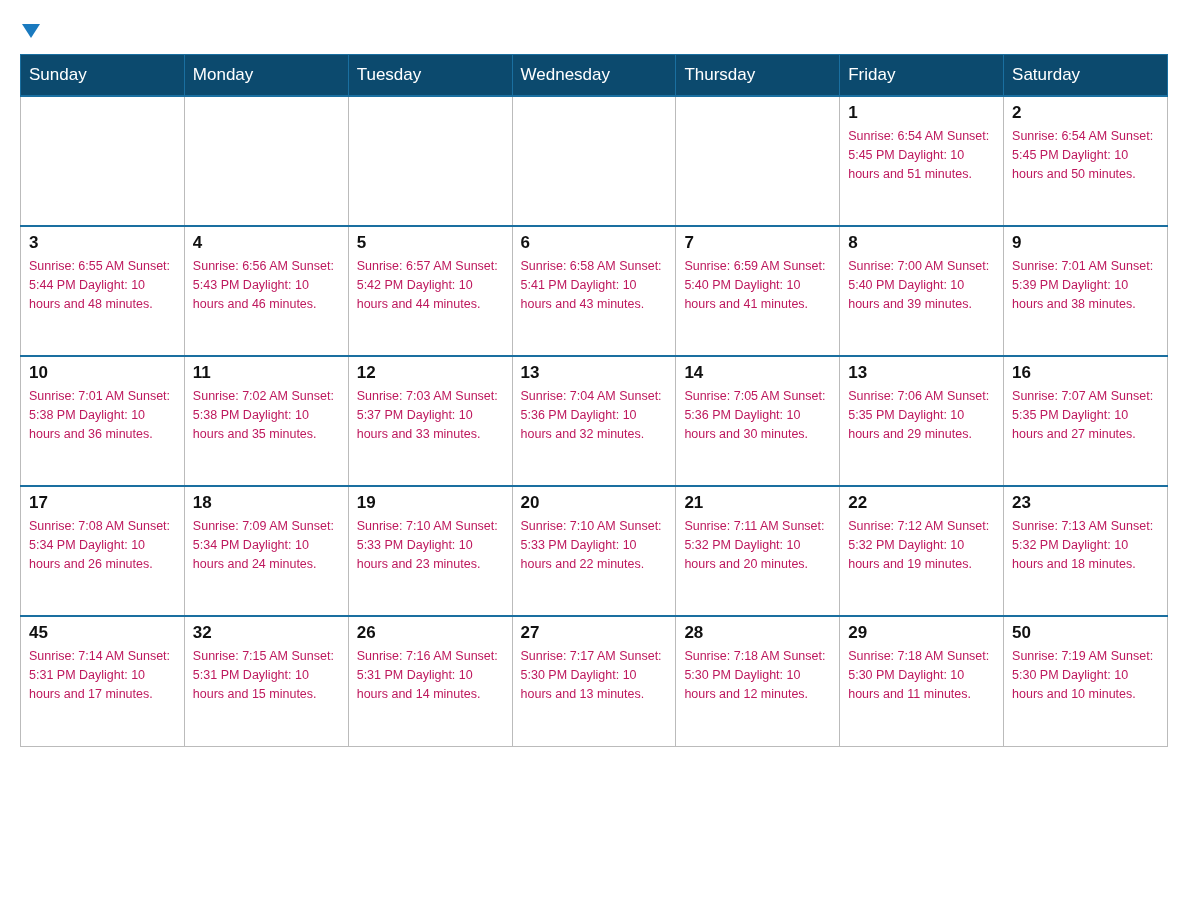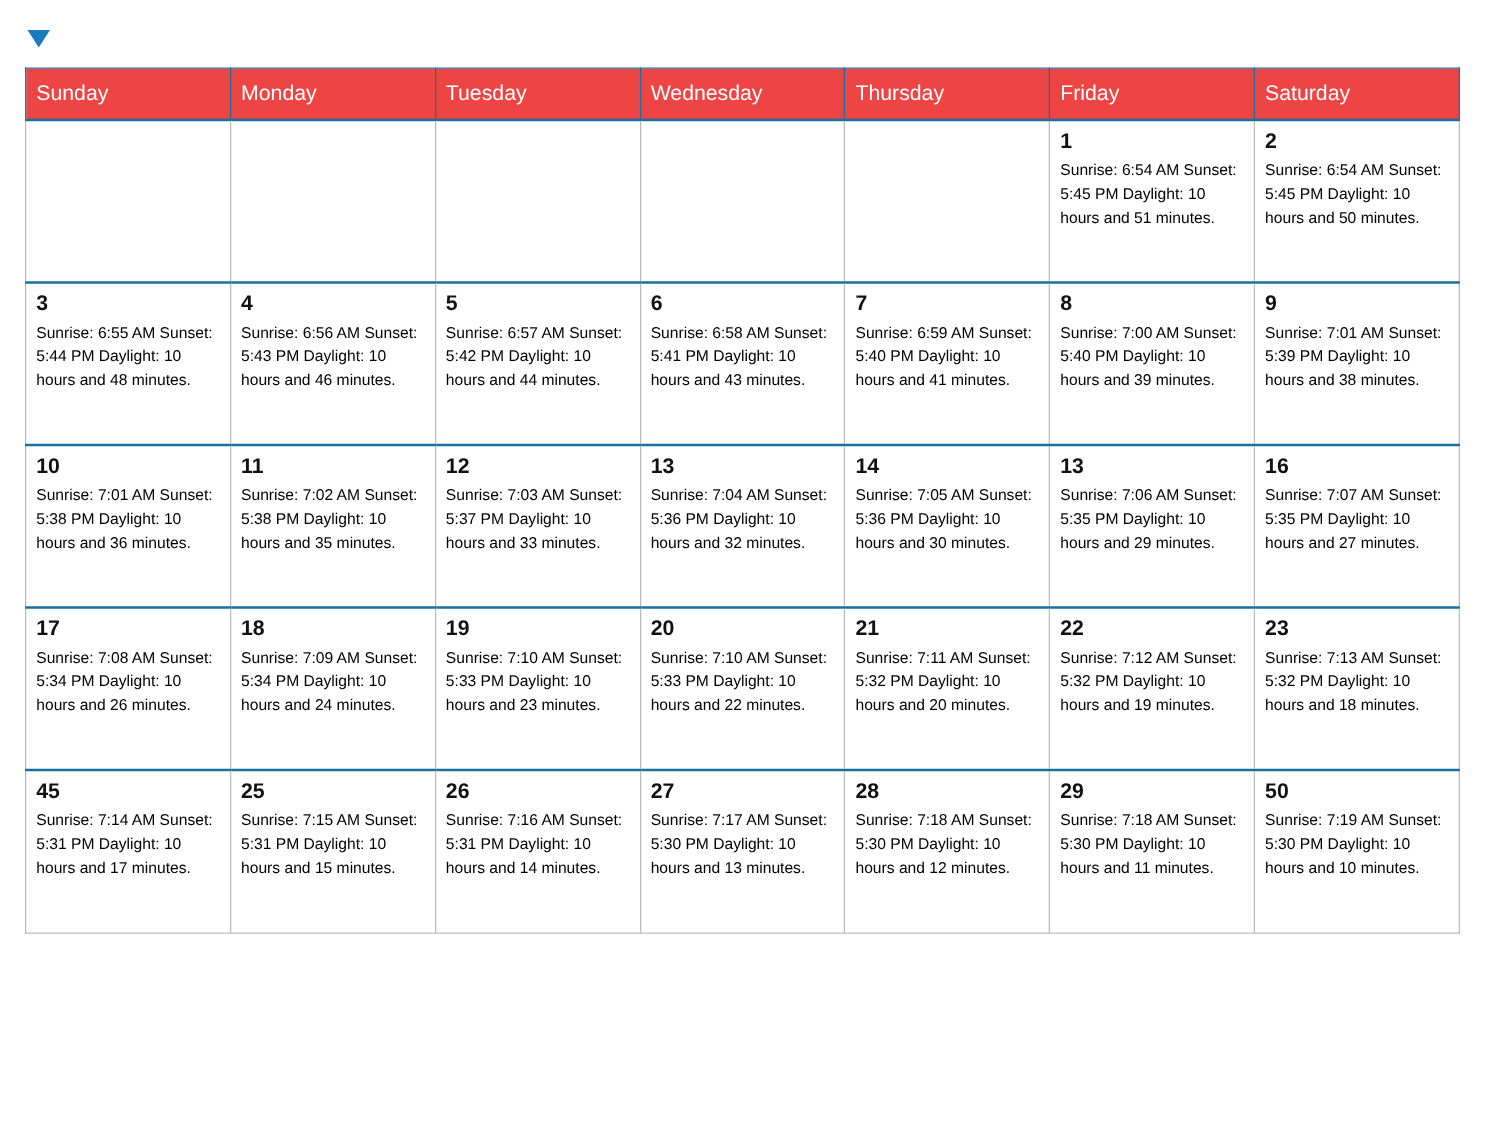--- a/index.html
+++ b/index.html
@@ -48,21 +48,21 @@
       font-size: 20px;
       color: #444;
       margin-top: 4px;
     }
     .calendar {
       width: 100%;
       border-collapse: collapse;
       border: 1px solid #999;
     }
     .calendar th {
-      background-color: #ef4444;
+      background-color: #0c4a6e;
       color: #fff;
       font-size: 17px;
       font-weight: normal;
       padding: 10px 8px;
       text-align: left;
       border: 1px solid #1a6fa0;
       margin-left: 40px;
     }
     .calendar td {
       border: 1px solid #bbb;
@@ -74,21 +74,21 @@
     }
     .day-number {
       font-size: 17px;
       font-weight: bold;
       color: #111;
       display: block;
       margin-bottom: 4px;
     }
     .day-info {
       font-size: 12.5px;
-      color: #000000;
+      color: #be185d;
       line-height: 1.5;
     }
     .empty-cell {
       background: #fff;
     }
     tr.week-row td {
       border-top: 2px solid #1a6fa0;
     }
   </style>
 </head>
@@ -297,21 +297,21 @@
       </tr>
       <tr class="week-row">
         <td>
           <span class="day-number">45</span>
           <div class="day-info">Sunrise: 7:14 AM
 Sunset: 5:31 PM
 Daylight: 10 hours
 and 17 minutes.</div>
         </td>
         <td>
-          <span class="day-number">25</span>
+          <span class="day-number">32</span>
           <div class="day-info">Sunrise: 7:15 AM
 Sunset: 5:31 PM
 Daylight: 10 hours
 and 15 minutes.</div>
         </td>
         <td>
           <span class="day-number">26</span>
           <div class="day-info">Sunrise: 7:16 AM
 Sunset: 5:31 PM
 Daylight: 10 hours

